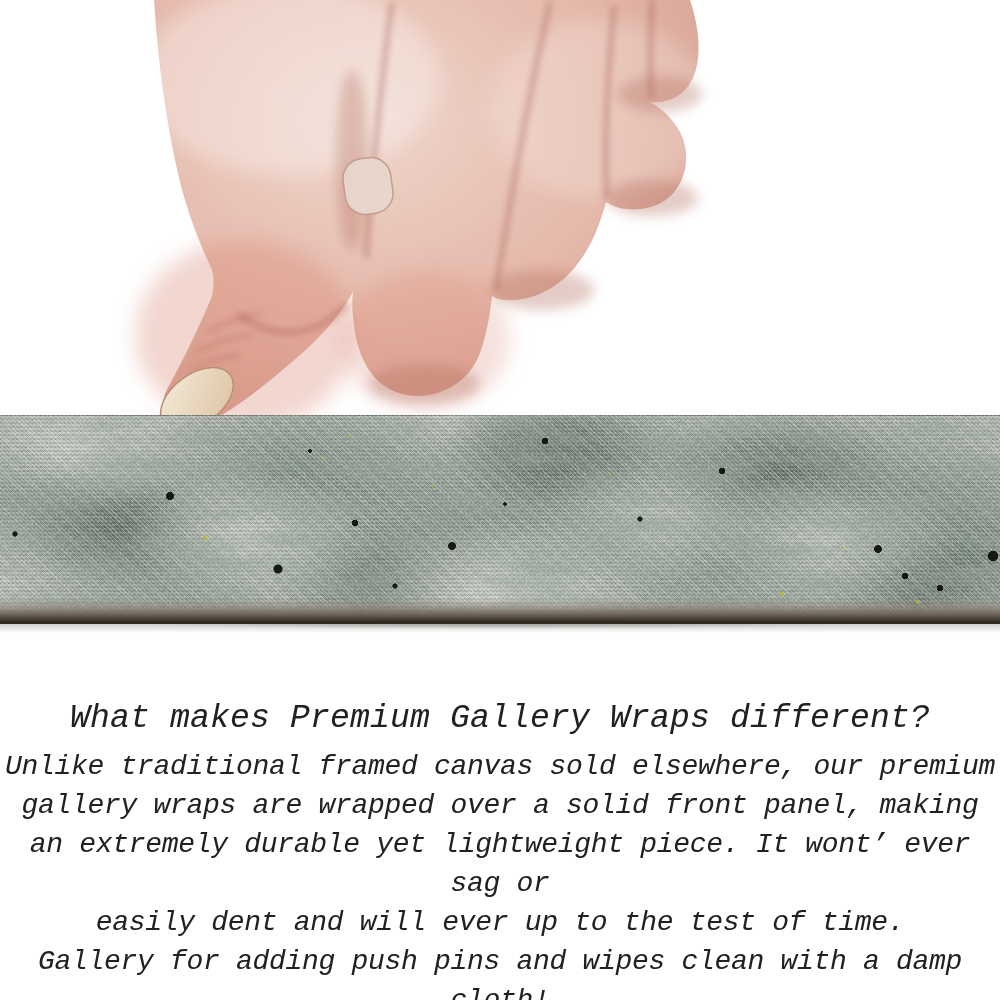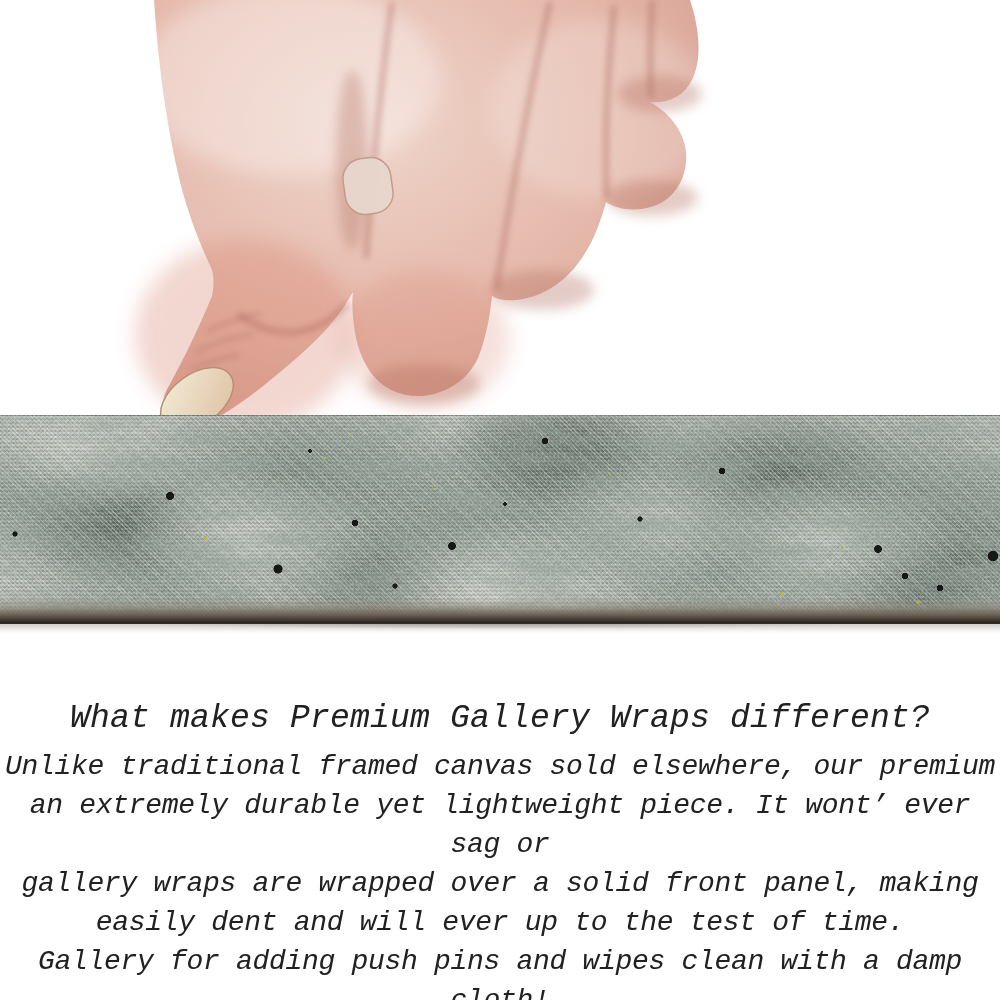--- a/index.html
+++ b/index.html
@@ -203,18 +203,18 @@
       </svg>
       <div class="holes"></div>
       <div class="fold"></div>
     </div>
     <div class="strip-shadow"></div>
   </div>
 
   <div class="copy">
     <h2 class="headline">What makes Premium Gallery Wraps different?</h2>
     <p class="body-line">Unlike traditional framed canvas sold elsewhere, our premium</p>
+    <p class="body-line">gallery wraps are wrapped over a solid front panel, making</p>
     <p class="body-line">an extremely durable yet lightweight piece. It wont’ ever sag or</p>
-    <p class="body-line">gallery wraps are wrapped over a solid front panel, making</p>
     <p class="body-line">easily dent and will ever up to the test of time.</p>
     <p class="body-line">Gallery for adding push pins and wipes clean with a damp cloth!</p>
   </div>
 </div>
 
 </body></html>

